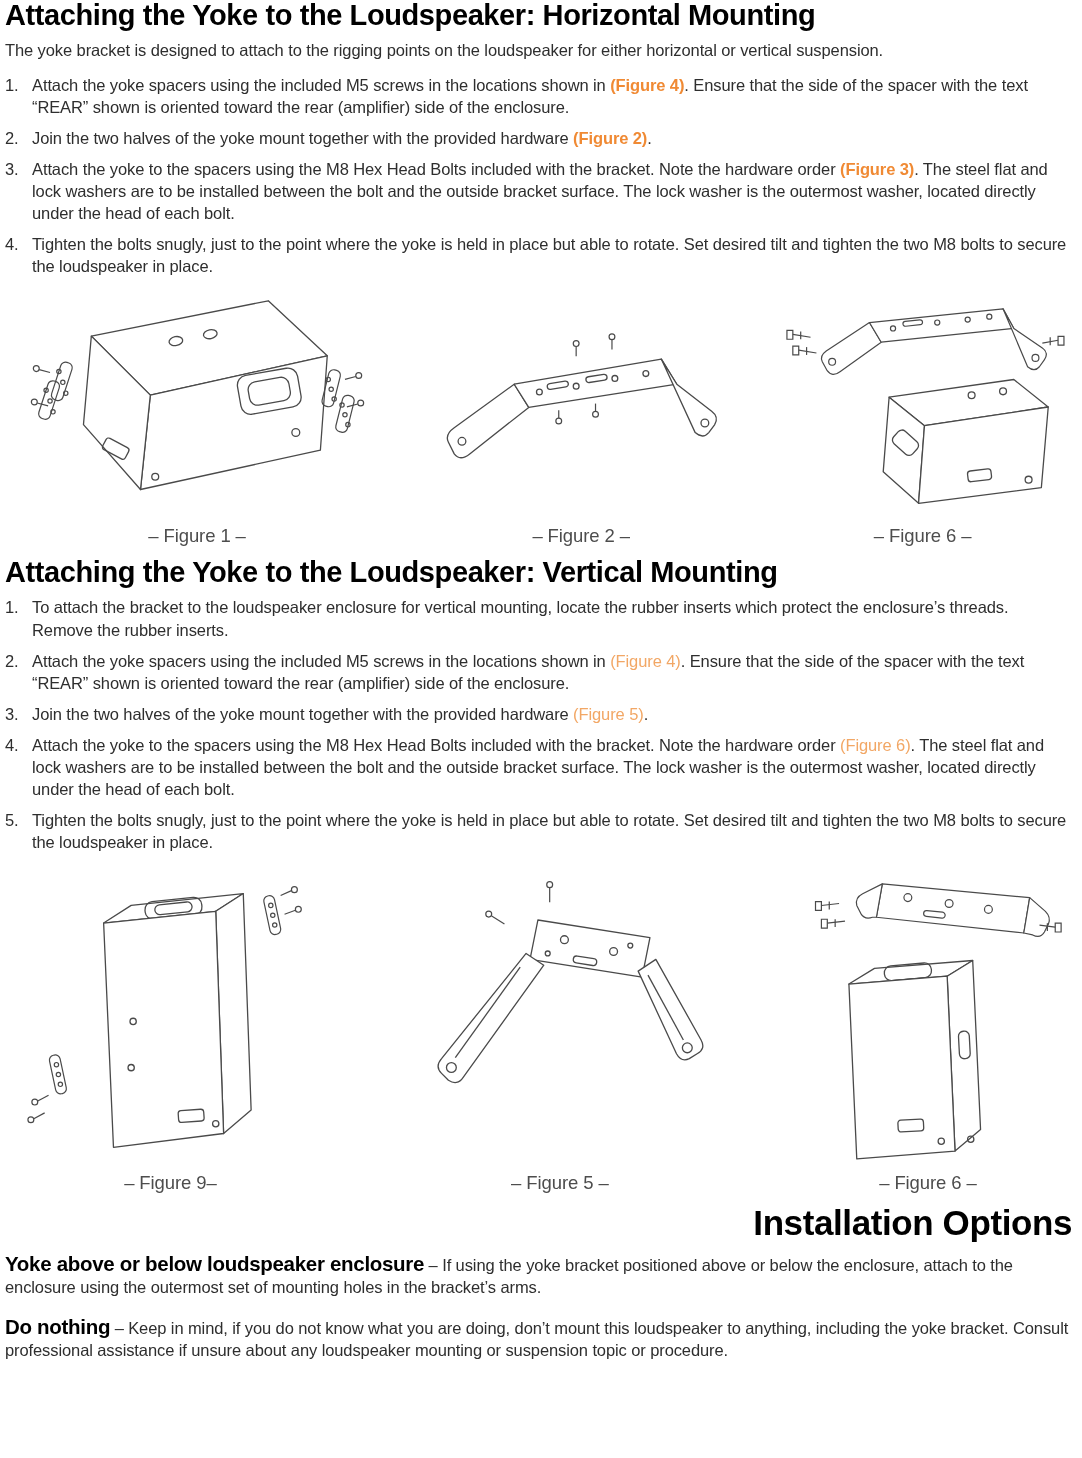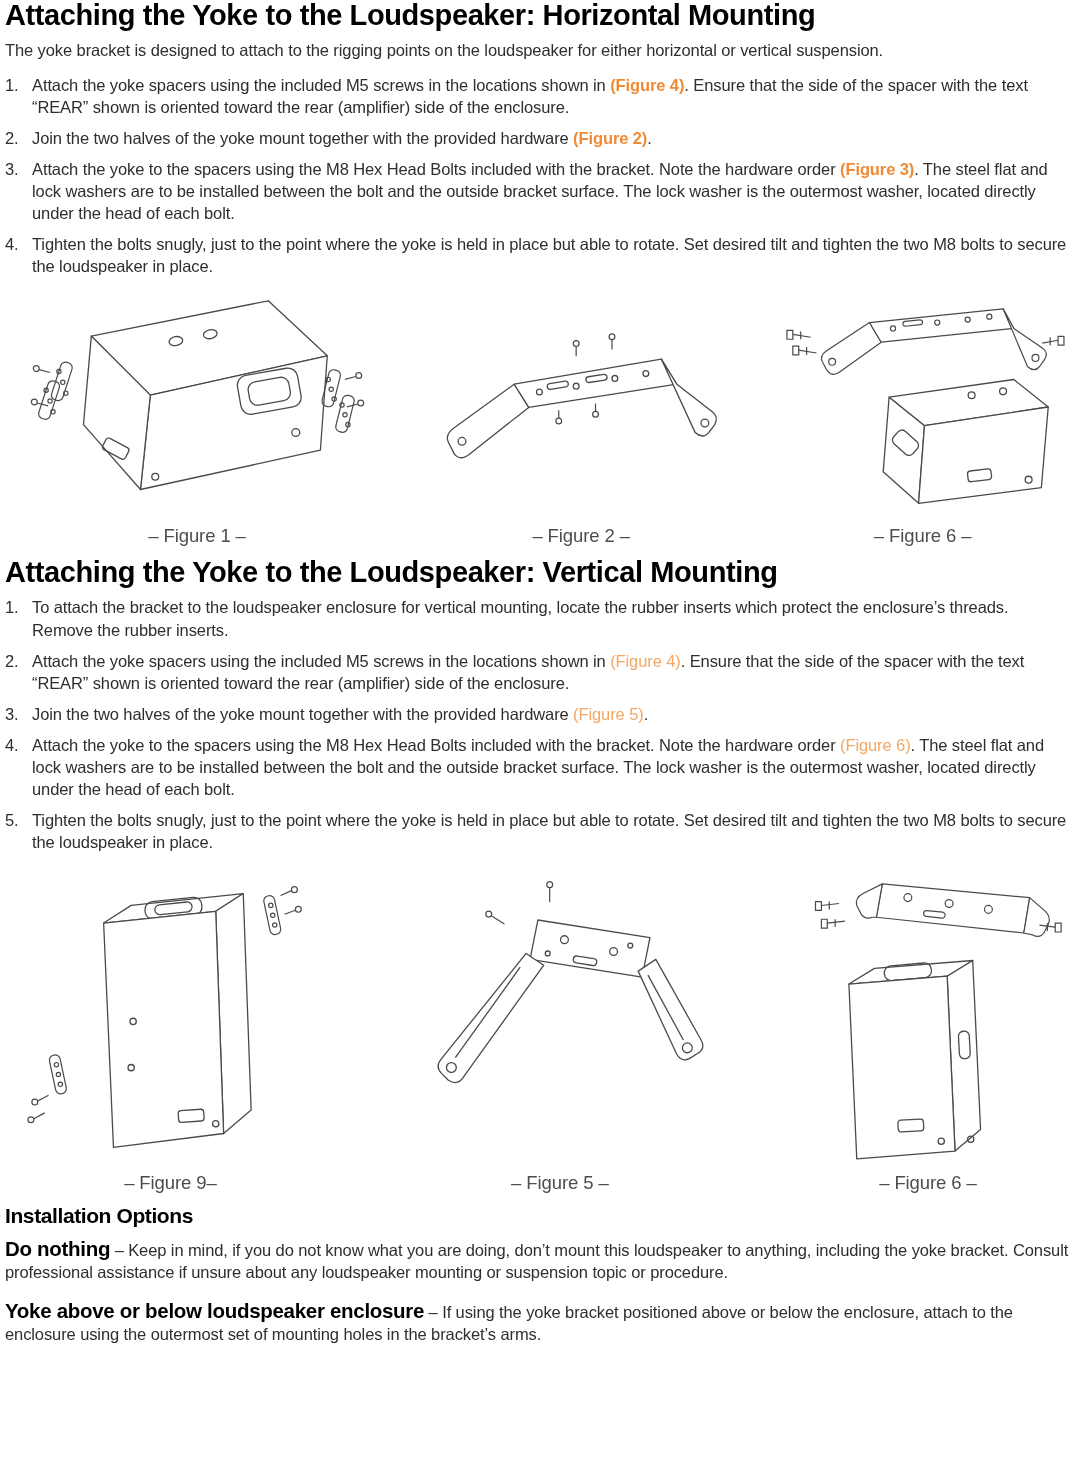--- a/index.html
+++ b/index.html
@@ -7,21 +7,21 @@
     width:1082px;height:1458px;overflow:hidden;
     font-family:"Liberation Sans",sans-serif;
     color:#2e2e2e;
     -webkit-font-smoothing:antialiased;
   }
   .page{padding:0 10px 0 5px;box-sizing:border-box;}
   .section-title{
     font-size:29px;font-weight:bold;color:#000;
     letter-spacing:-0.4px;margin:0 0 8px 0;line-height:1.1;
   }
-  .big-title{font-size:21px;}
+  .big-title{font-size:35px;text-align:right;}
   .intro{font-size:16.5px;line-height:1.32;margin:0 0 12px 0;letter-spacing:-0.1px;}
   ul.steps{list-style:none;margin:0 0 4px 0;padding:0;}
   li.step{display:flex;margin:0 0 9px 0;font-size:16.5px;line-height:1.34;letter-spacing:-0.1px;}
   .step-num{flex:none;width:27px;}
   .step-text{flex:1;}
   .figref{color:var(--accent,#F08A34);font-weight:bold;}
   .figref.light{color:var(--accent-light,#F2A765);font-weight:normal;}
   .figrow{display:flex;align-items:flex-end;margin:4px 0 10px 0;}
   .figcell{display:flex;flex-direction:column;align-items:center;justify-content:flex-end;}
   .figcell svg{display:block;}
@@ -300,17 +300,17 @@
           <circle cx="156" cy="280" r="3.2" fill="none"></circle>
           <circle cx="186" cy="278" r="3.2" fill="none"></circle>
         </g>
       </svg>
       <div class="figcap">– Figure 6 –</div>
     </div>
   </div>
 
   <h1 class="section-title big-title">Installation Options</h1>
 
+  <p class="option"><span class="opt-label">Yoke above or below loudspeaker enclosure</span><span> – If using the yoke bracket positioned above or below the enclosure, attach to the enclosure using the outermost set of mounting holes in the bracket’s arms.</span></p>
+
   <p class="option"><span class="opt-label">Do nothing</span><span> – Keep in mind, if you do not know what you are doing, don’t mount this loudspeaker to anything, including the yoke bracket. Consult professional assistance if unsure about any loudspeaker mounting or suspension topic or procedure.</span></p>
 
-  <p class="option"><span class="opt-label">Yoke above or below loudspeaker enclosure</span><span> – If using the yoke bracket positioned above or below the enclosure, attach to the enclosure using the outermost set of mounting holes in the bracket’s arms.</span></p>
-
 </div>
 
 </body></html>

